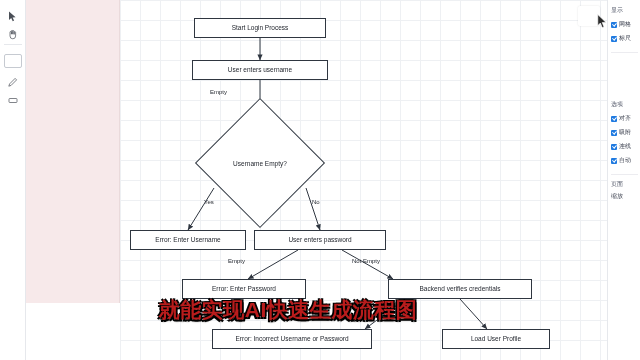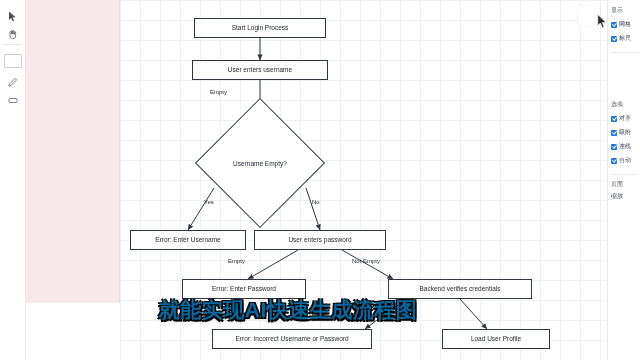--- a/index.html
+++ b/index.html
@@ -198,21 +198,21 @@
 
   
   .subtitle {
     position: absolute;
     left: 0; top: 296px;
     width: 576px;
     text-align: center;
     font-family: "Liberation Sans", sans-serif;
     font-size: 21px;
     font-weight: bold;
-    color: #0369a1;
+    color: #b91c1c;
     letter-spacing: 0.5px;
     text-shadow:
       -1.5px -1.5px 0 #000, 1.5px -1.5px 0 #000,
       -1.5px 1.5px 0 #000, 1.5px 1.5px 0 #000,
       0 2px 2px rgba(0,0,0,0.45);
     white-space: nowrap;
     pointer-events: none;
   }
 
   

